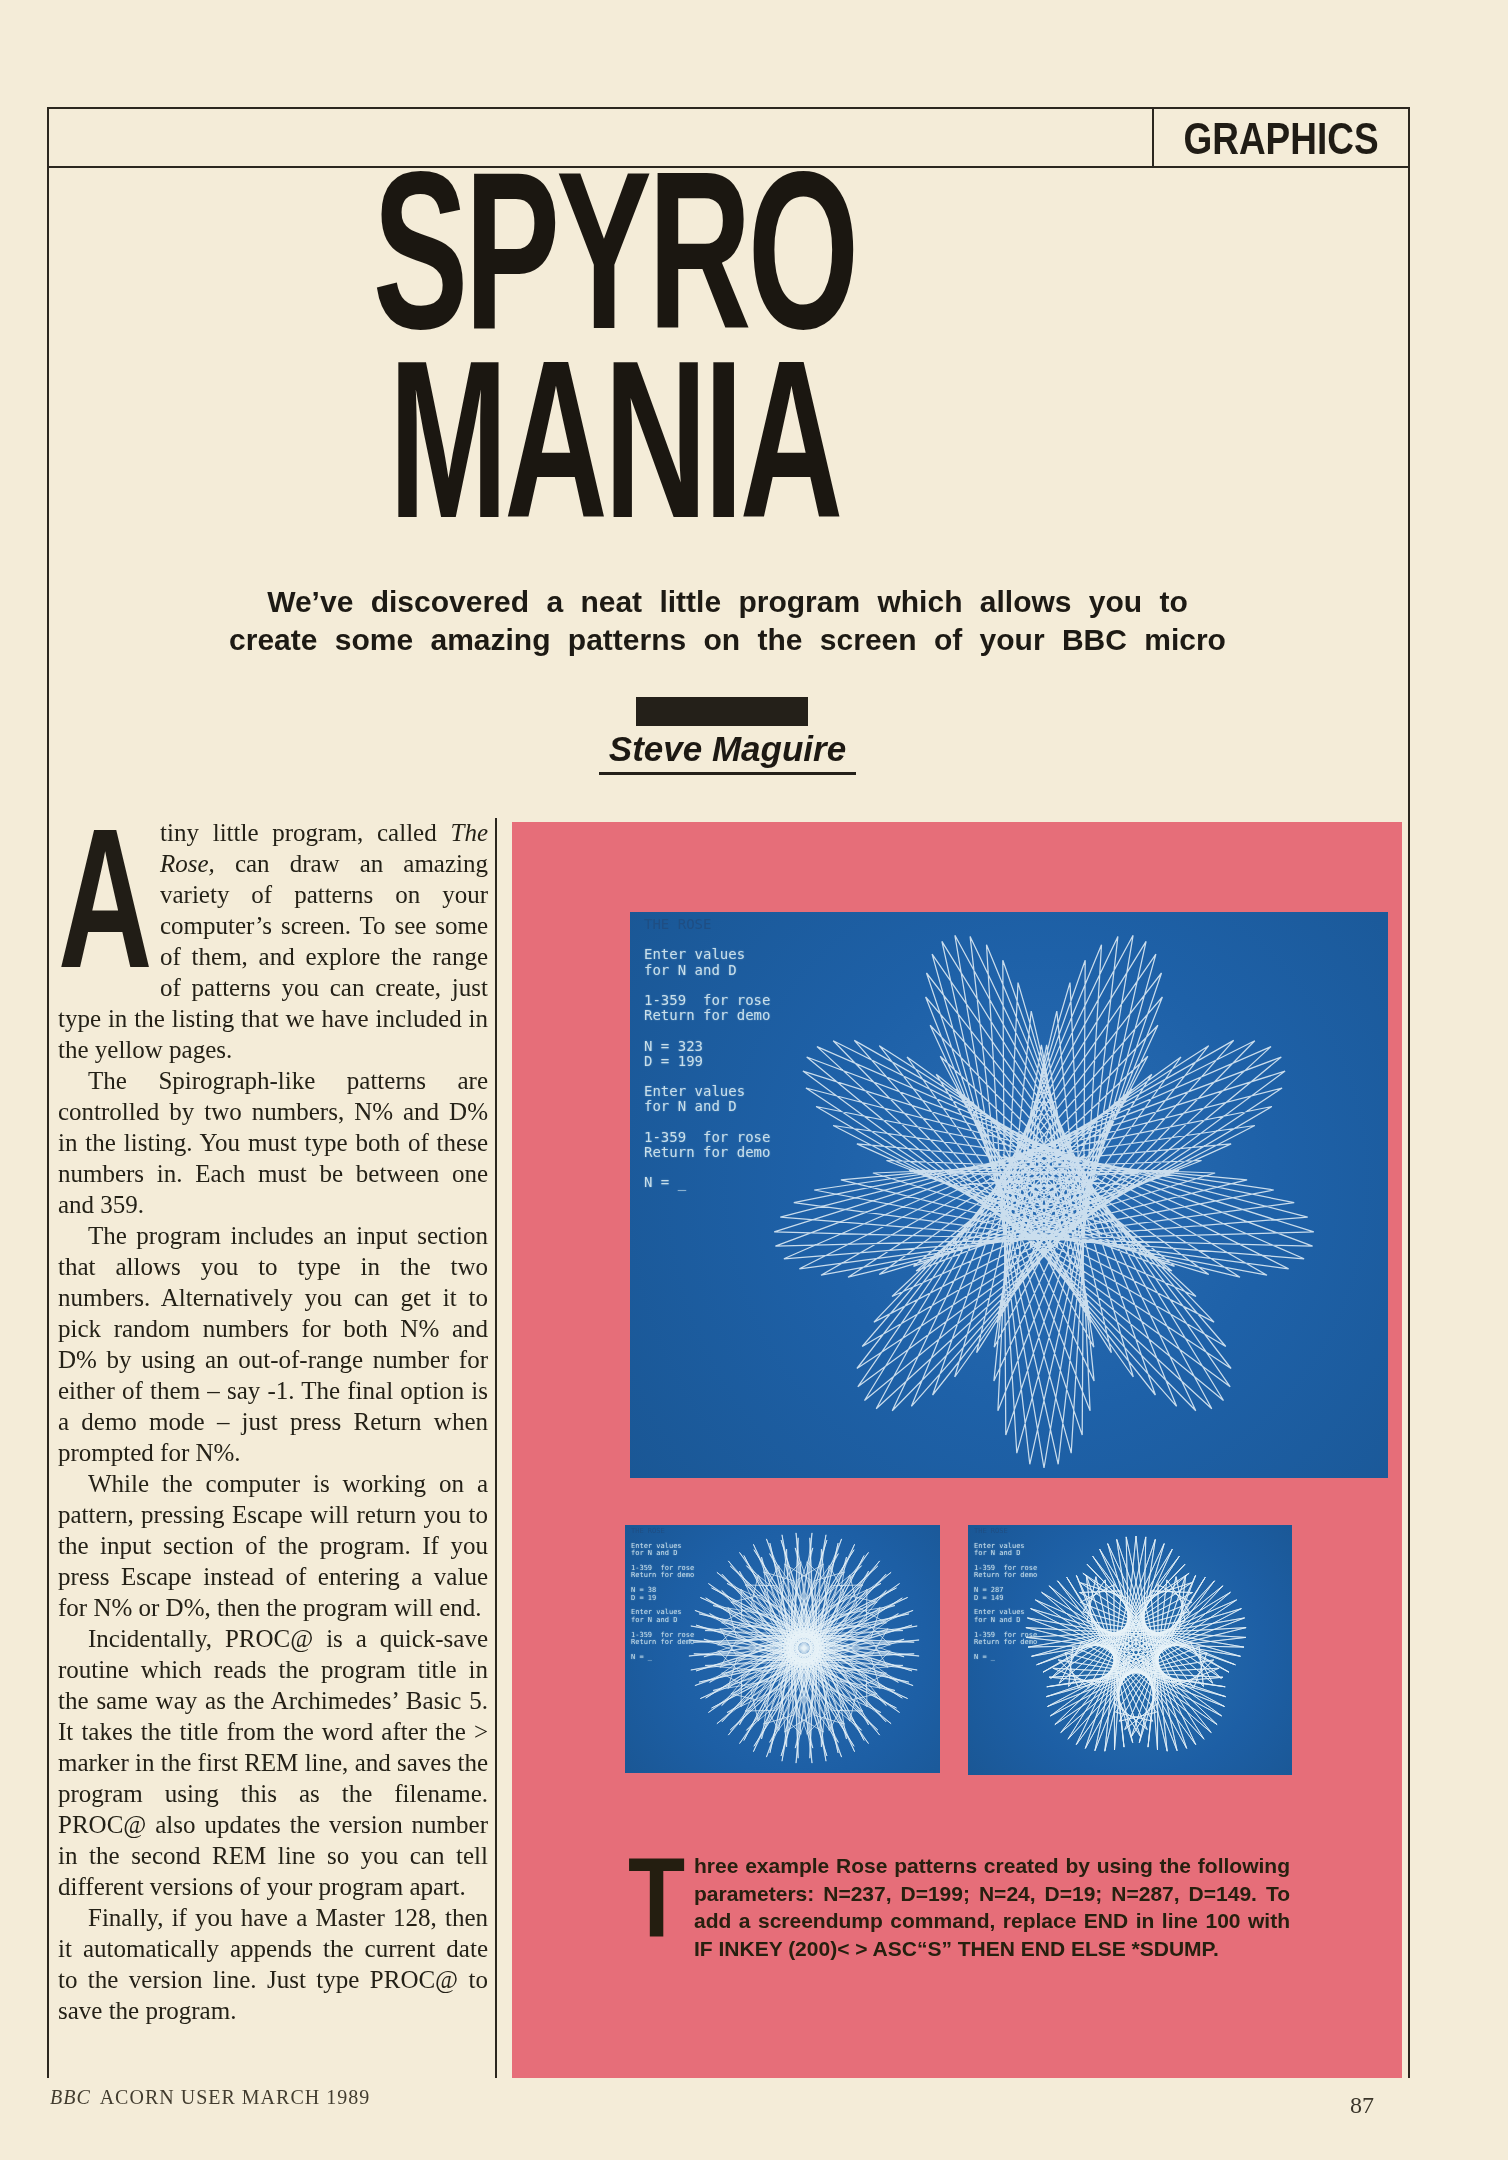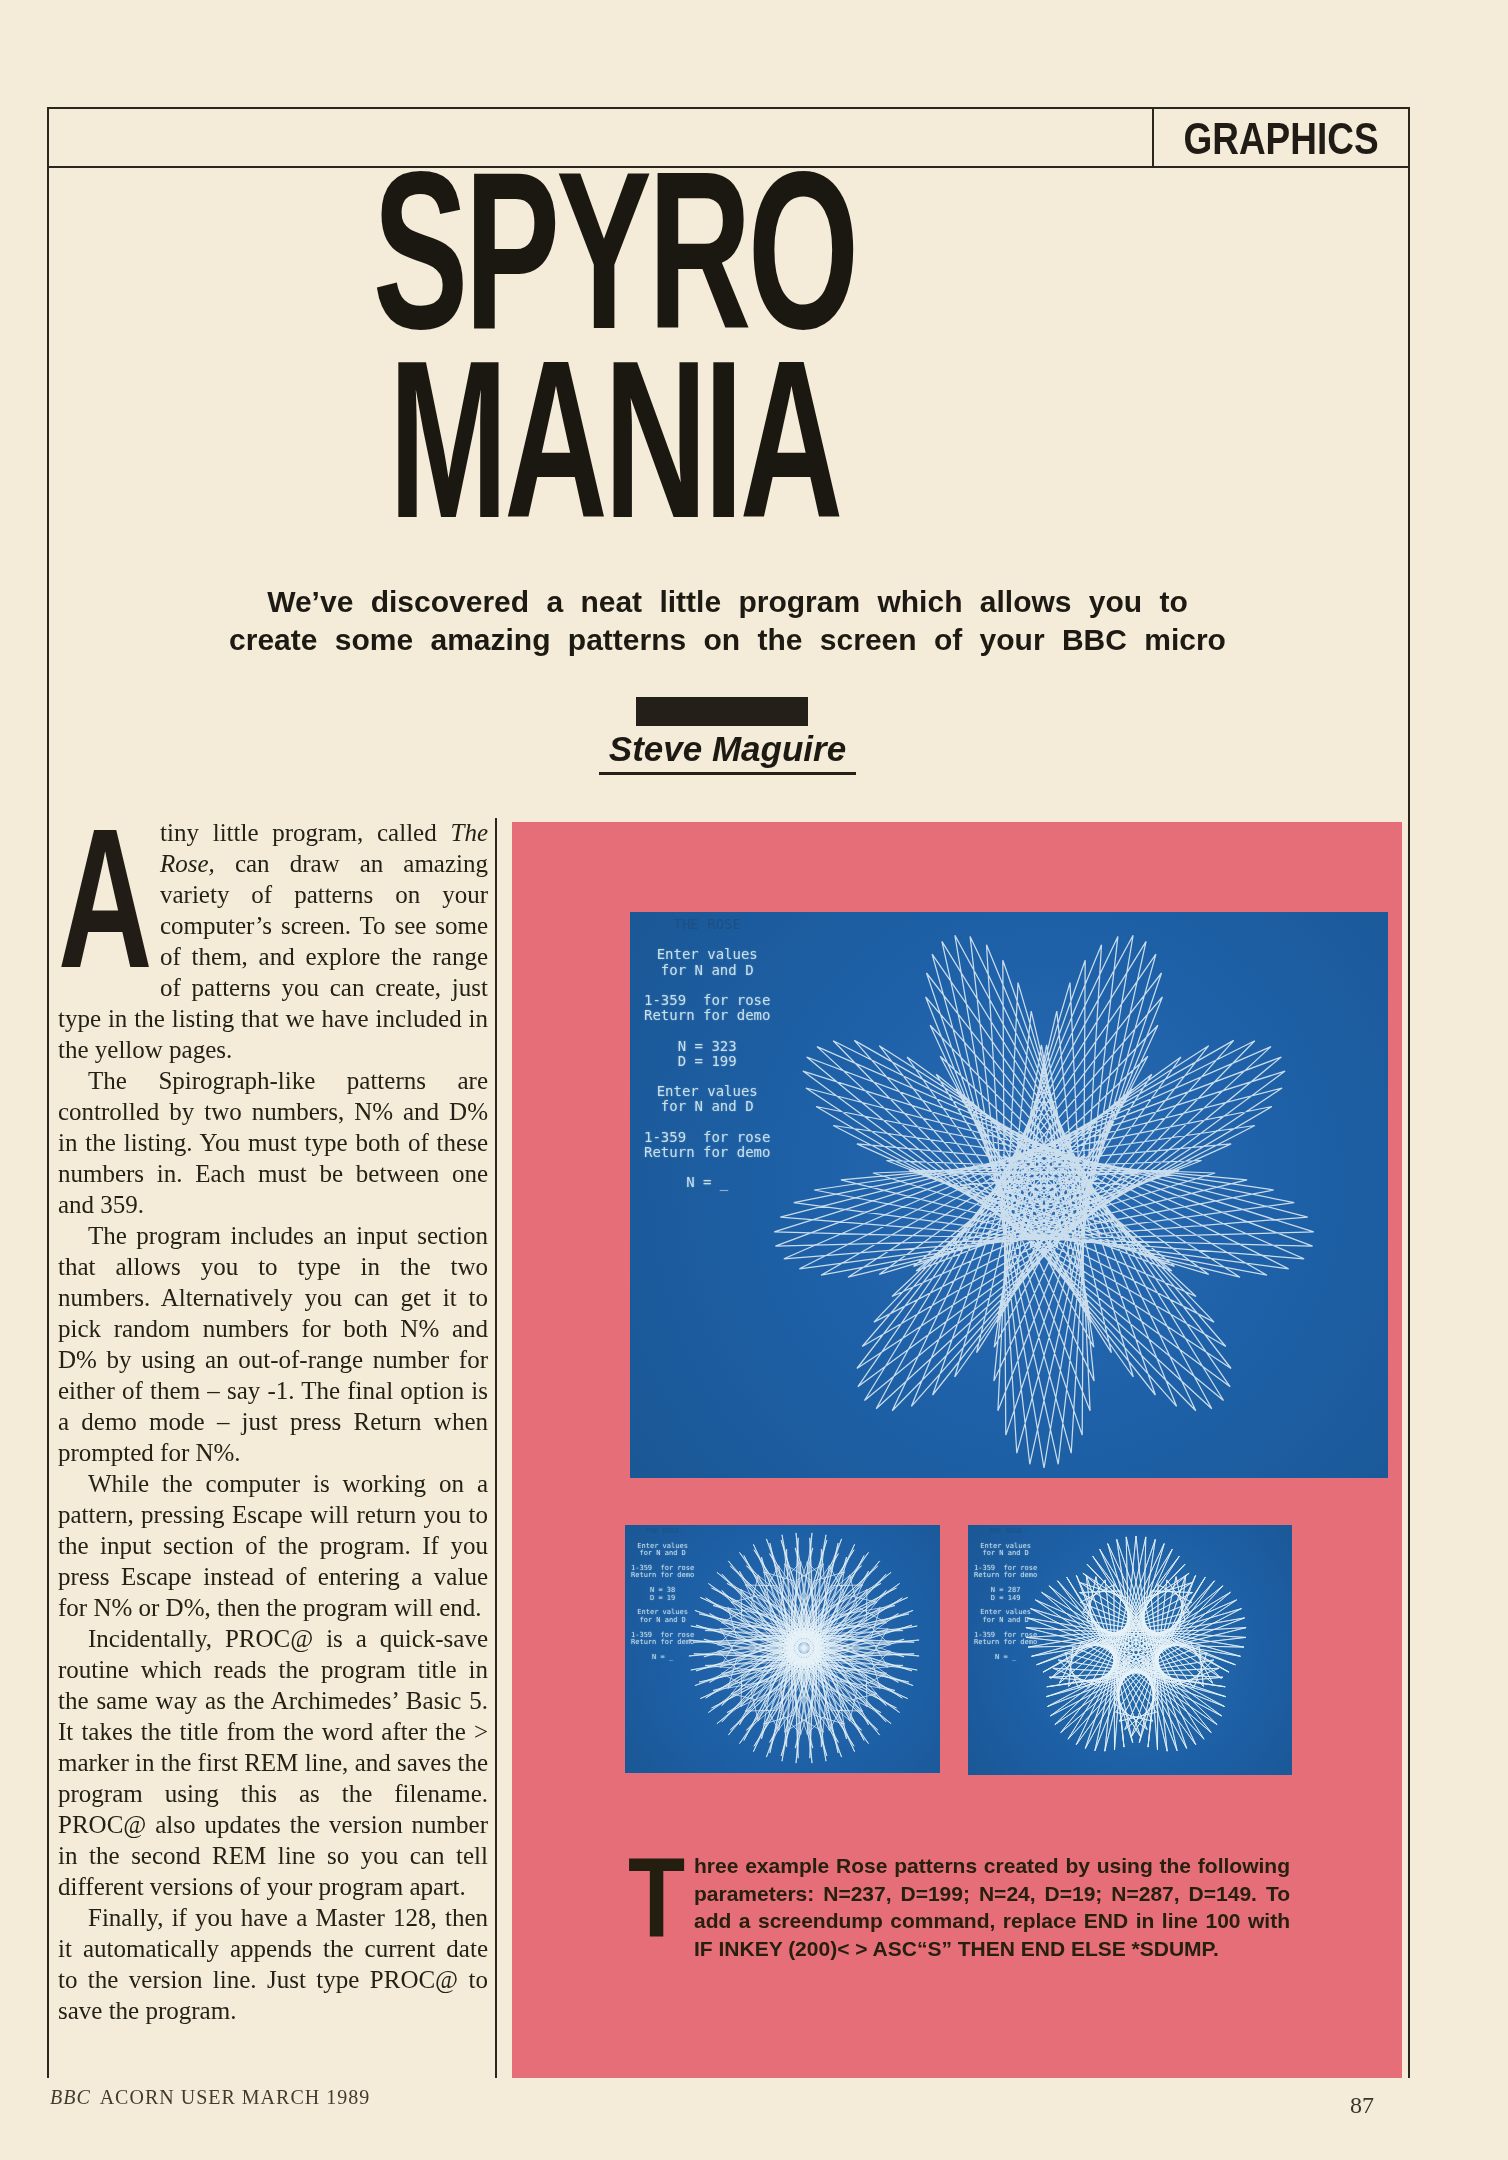--- a/index.html
+++ b/index.html
@@ -51,21 +51,21 @@
   .article p{margin:0;}
   .article p.indent{text-indent:30px;}
   .dropcap{
     float:left; width:92px; height:150px; margin:7px 10px 0 0;
     font-family:"Liberation Sans", sans-serif; font-weight:900;
     font-size:198px; line-height:150px; color:#211d16;
     transform:scaleX(.66); transform-origin:0 50%;
   }
   
   .panel{position:absolute; left:512px; top:822px; width:890px; height:1256px; background:#e66e79;}
-  .screen{position:absolute; overflow:hidden; background:#1d5fa5;text-align:center;}
+  .screen{position:absolute; overflow:hidden; background:#1d5fa5;}
   .screen-main{
     left:118px; top:90px; width:758px; height:566px;
     background:radial-gradient(circle at 55% 48%, #2a6db4 0%, #1e61a8 45%, #1a5795 100%);
   }
   .screen-left{left:113px; top:703px; width:315px; height:248px;
     background:radial-gradient(circle at 55% 50%, #276ab0 0%, #1d5fa5 60%, #1a5795 100%);}
   .screen-right{left:456px; top:703px; width:324px; height:250px;
     background:radial-gradient(circle at 52% 50%, #2a70ad 0%, #1d5fa5 60%, #1a5795 100%);}
   .screen svg{position:absolute; left:0; top:0;}
   .scr-text{position:absolute; left:14px; top:5px; font-family:"DejaVu Sans Mono", monospace;}

